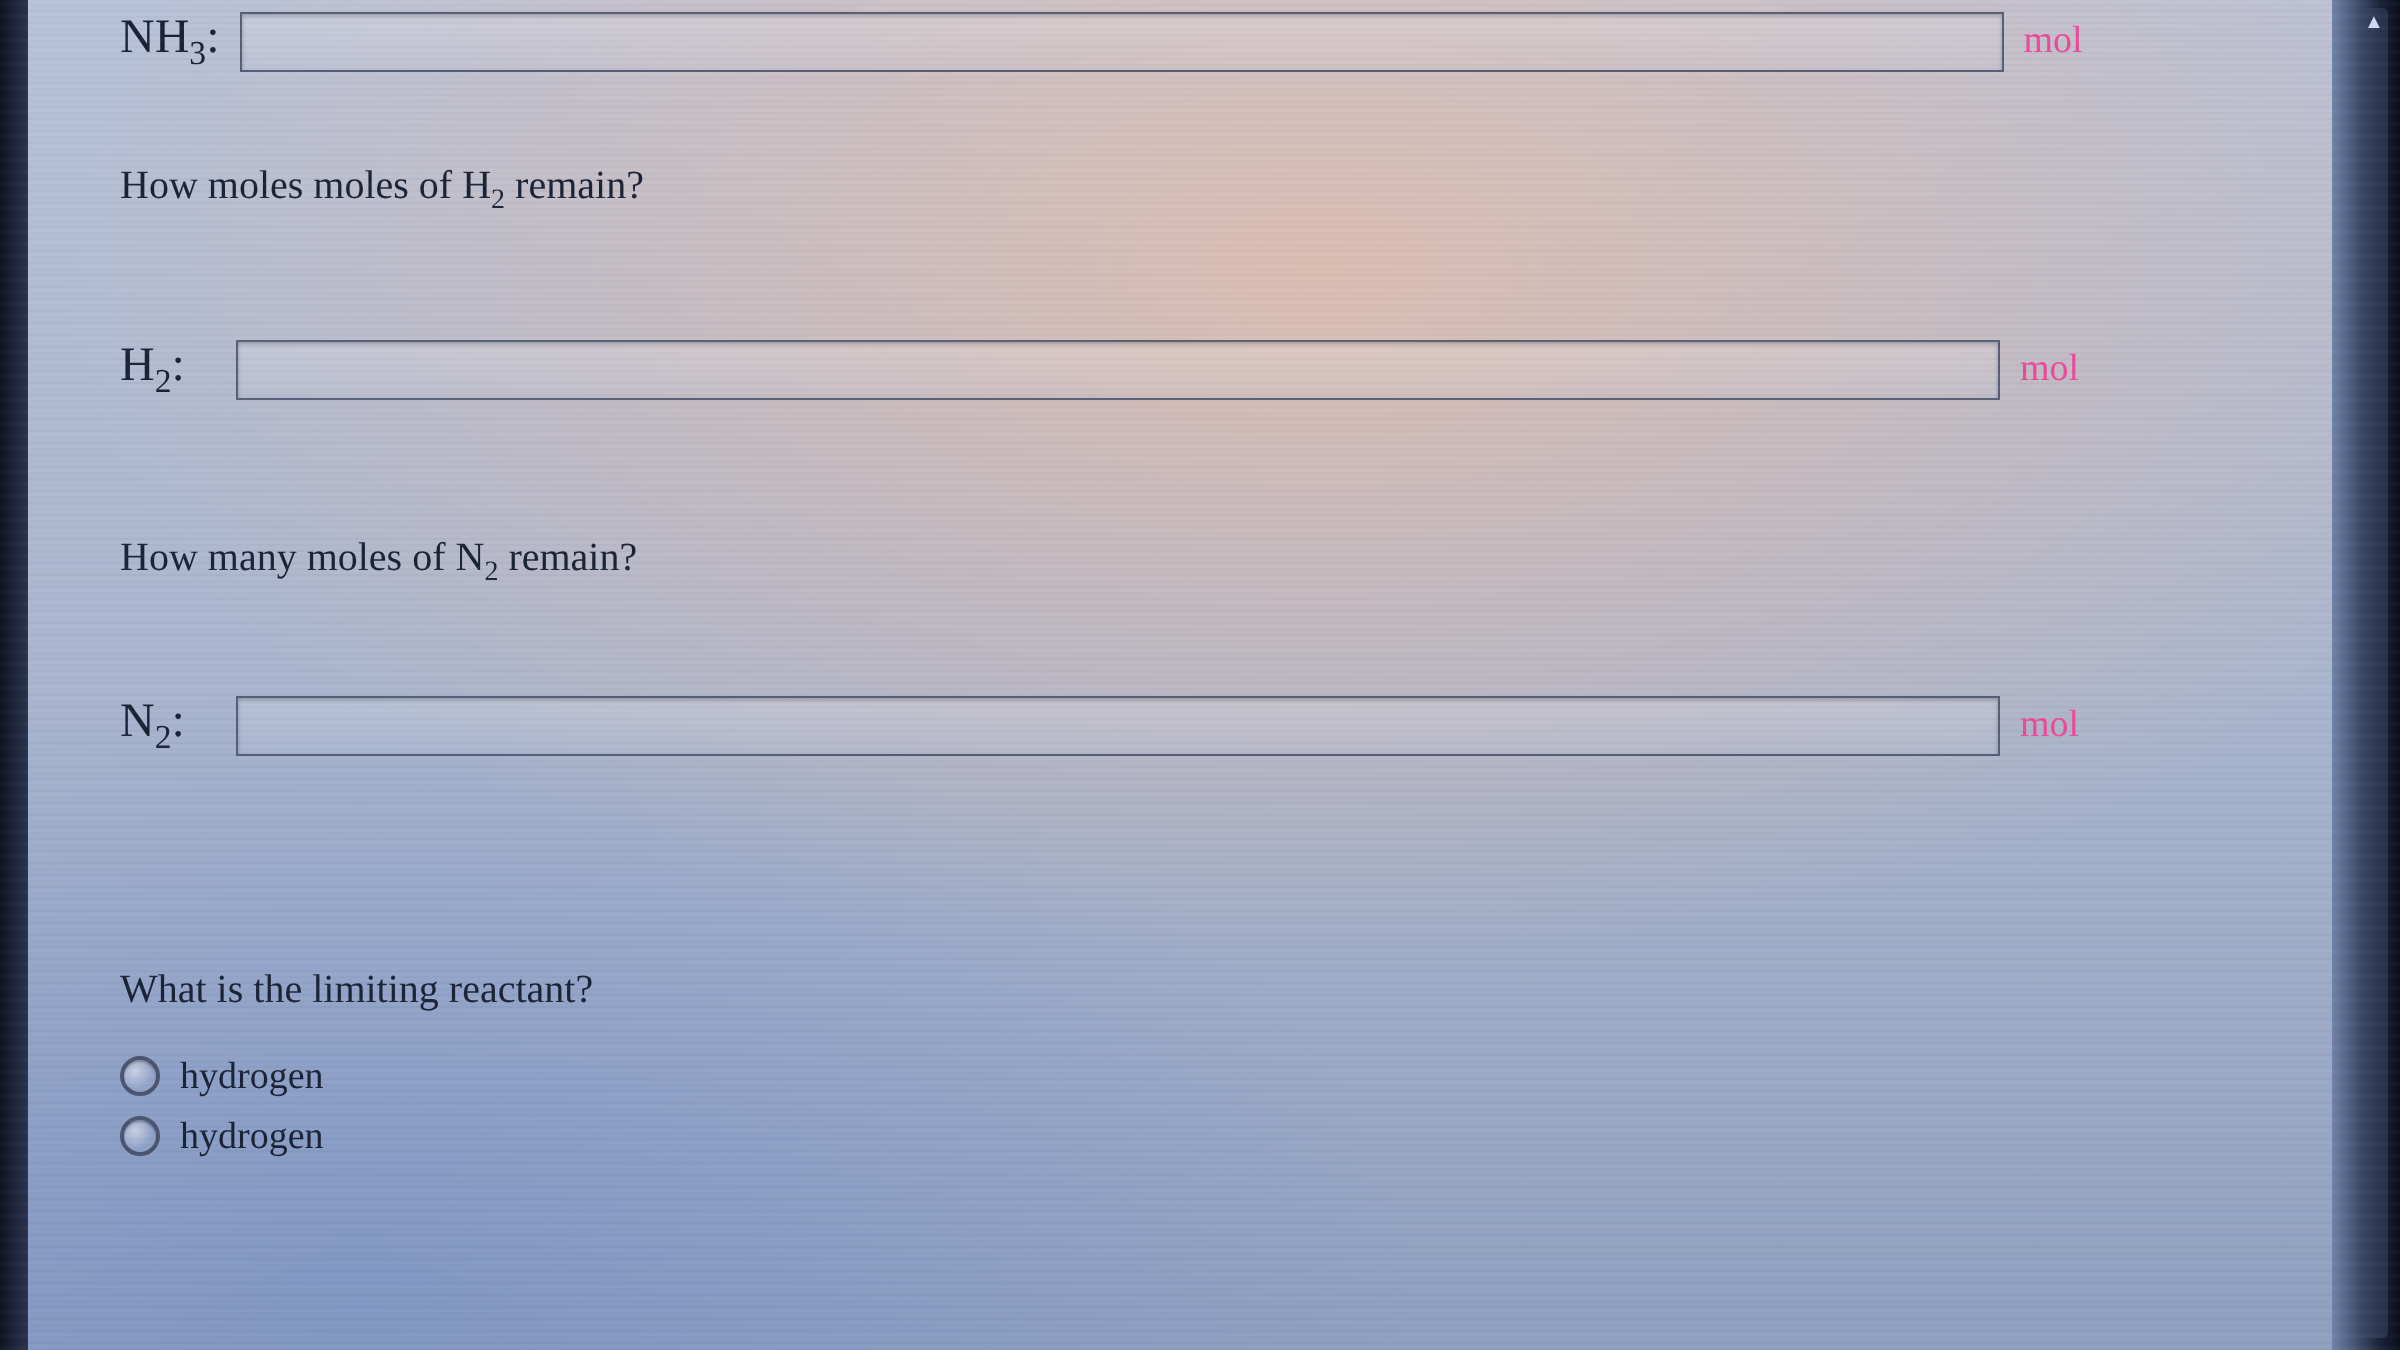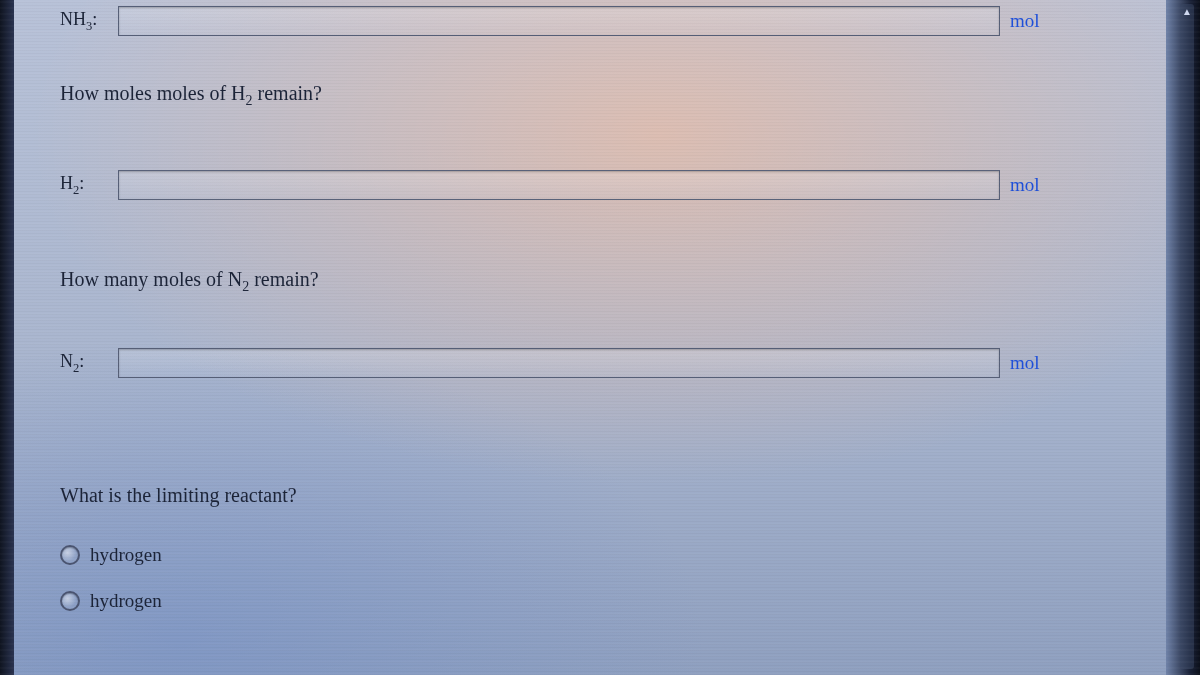--- a/index.html
+++ b/index.html
@@ -29,33 +29,33 @@
   }
   .edge-left{position:absolute;left:0;top:0;bottom:0;width:14px;
     background:linear-gradient(90deg,#0f1420,#2a3350);}
   .edge-right{position:absolute;right:0;top:0;bottom:0;width:34px;
     background:linear-gradient(90deg,#6f82a8,#1a2238 70%,#0b0f1a);}
   .scrollbar{position:absolute;right:6px;top:4px;bottom:6px;width:14px;
     background:#3a4764;border-radius:3px;opacity:.5}
   .scroll-up{position:absolute;right:6px;top:4px;width:14px;height:14px;
     display:flex;align-items:center;justify-content:center;color:#cfd8ef;font-size:10px}
   .row{display:flex;align-items:center;gap:10px}
-  .label{font-size:18px;color:#1a2236;min-width:48px;text-align:left}
+  .label{font-size:24px;color:#1a2236;min-width:48px;text-align:left}
   .label sub{font-size:.7em;vertical-align:sub}
   .input{
     flex:1;height:28px;max-width:880px;
     border:1px solid #555e76;
     background:linear-gradient(180deg,rgba(255,255,255,.18),rgba(200,210,230,.12));
     box-shadow:inset 0 1px 2px rgba(0,0,0,.25);
   }
-  .unit{font-size:19px;color:#1d4ed8;width:60px}
+  .unit{font-size:19px;color:#ec4899;width:60px}
   .question{font-size:20px;color:#1a2236;margin:0}
   .question sub{font-size:.7em;vertical-align:sub}
   .block{position:absolute;left:60px;right:120px}
-  .radio-row{display:flex;align-items:center;gap:10px;margin-top:24px}
+  .radio-row{display:flex;gap:10px;margin-top:8px}
   .radio{
     width:16px;height:16px;border:2px solid #4a5470;border-radius:50%;
     background:radial-gradient(circle at 35% 35%,rgba(255,255,255,.5),rgba(180,190,210,.1) 60%);
     box-shadow:inset 0 1px 1px rgba(0,0,0,.25);
     flex:0 0 auto;
   }
   .radio-label{font-size:19px;color:#1a2236}
   
   #b-nh3{top:6px}
   #b-q1{top:82px}

